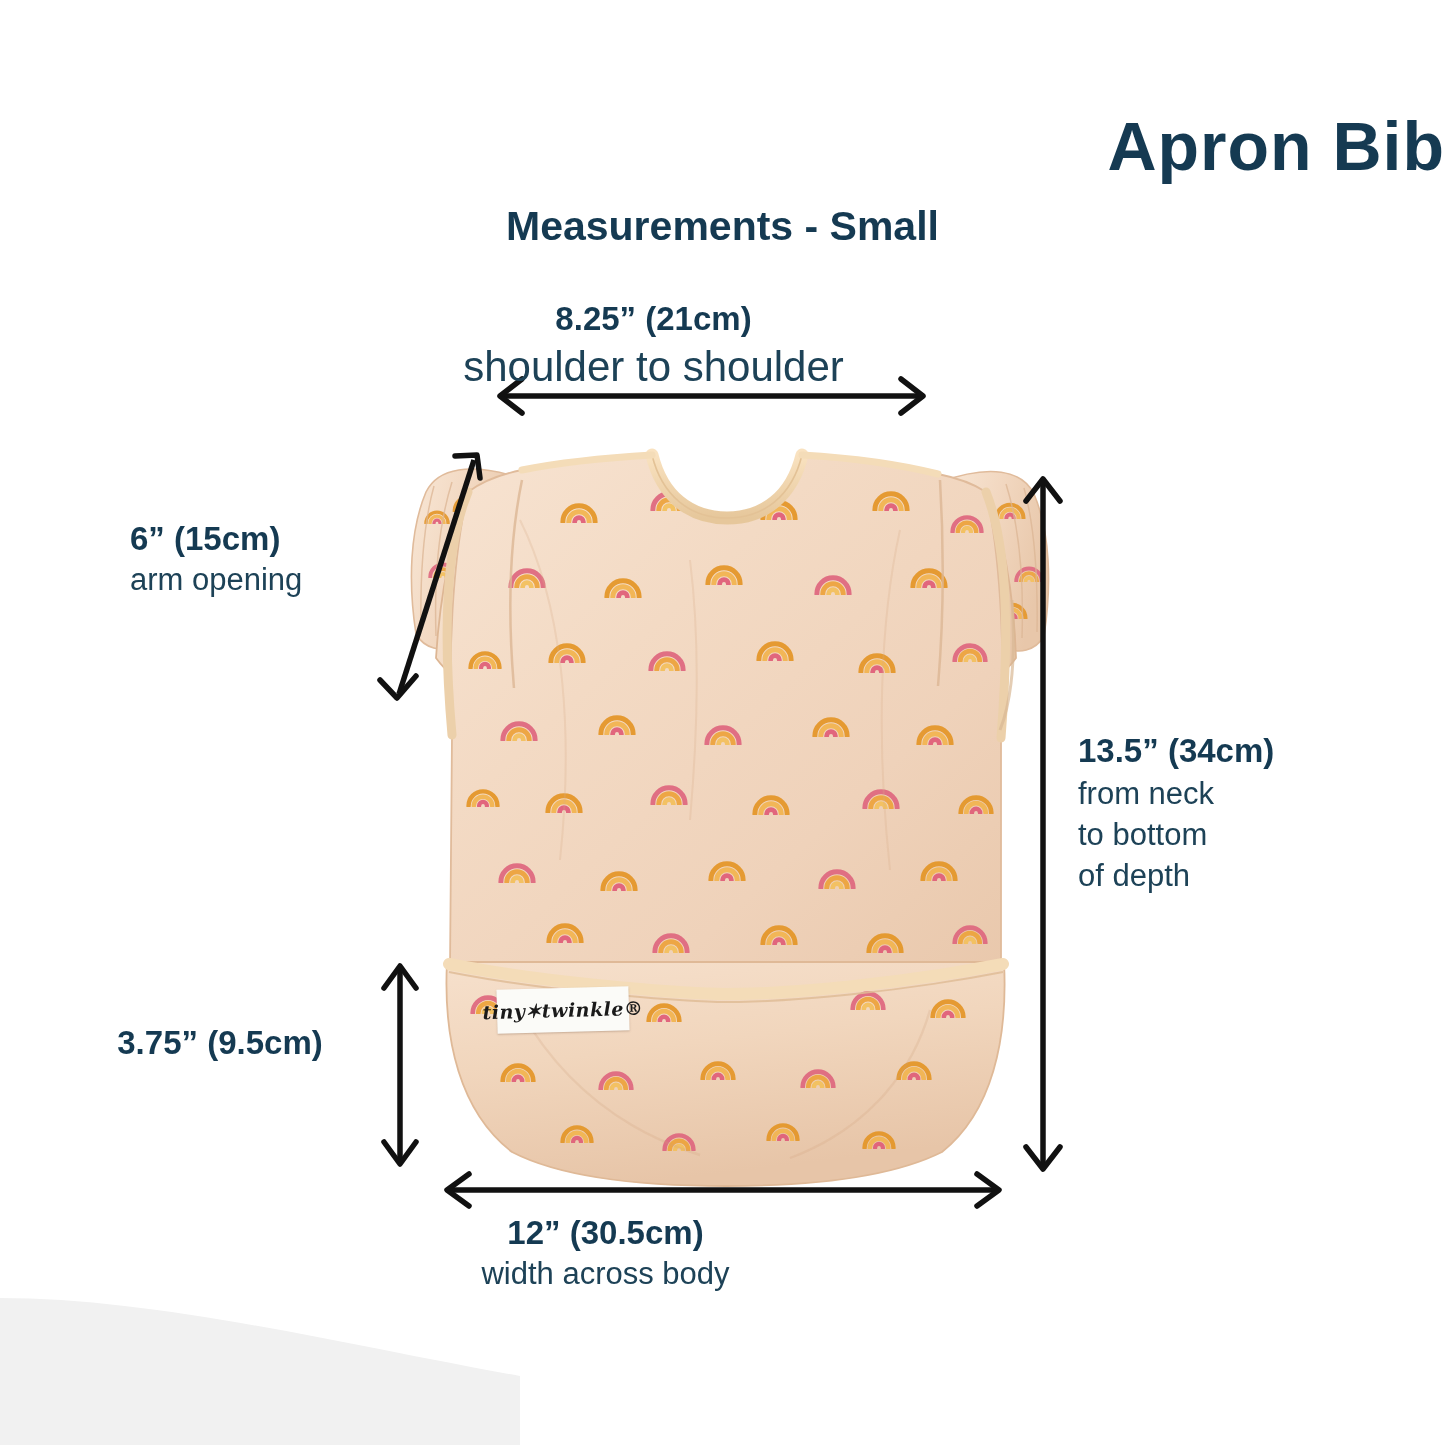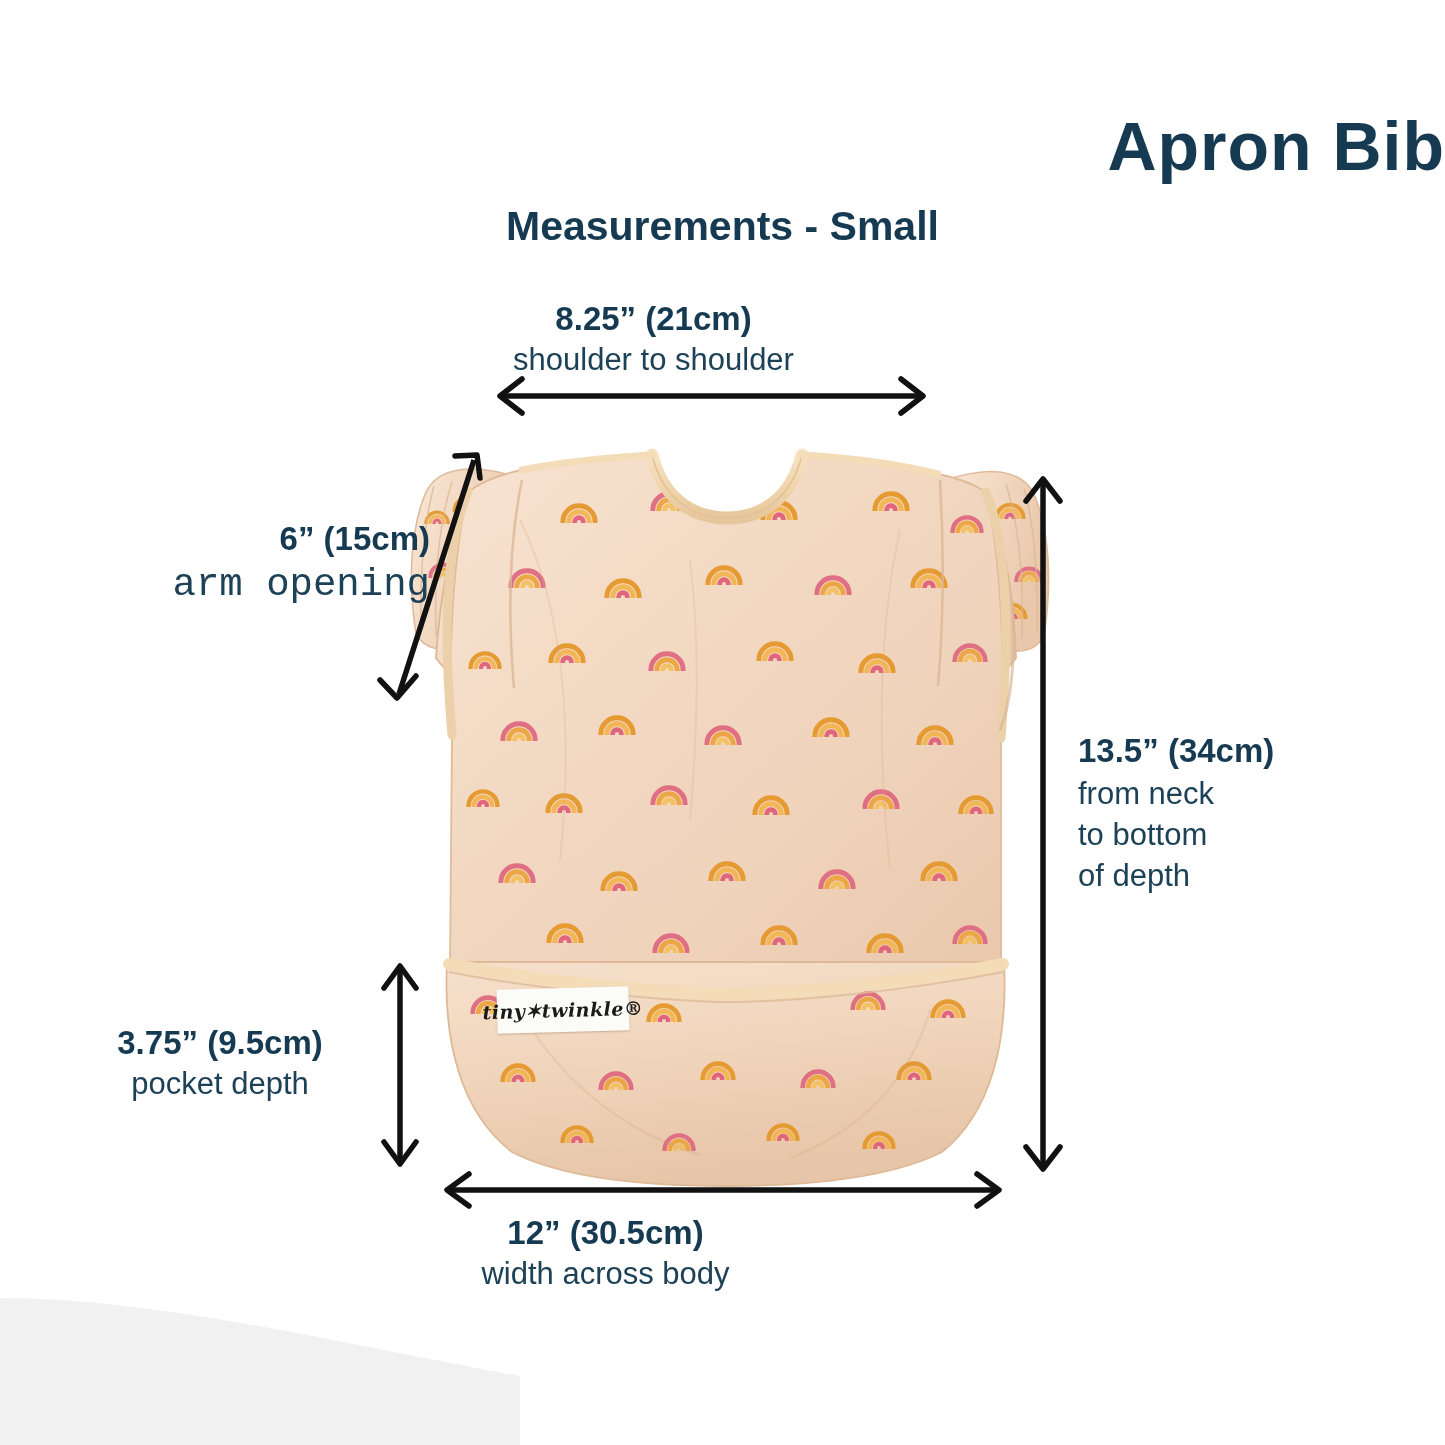--- a/index.html
+++ b/index.html
@@ -30,27 +30,27 @@
   }
 
   
   .m-val{font-weight:700;color:#153a52;}
   .m-desc{font-weight:400;color:#1d4257;}
 
   .lbl-top{
     position:absolute;left:0;top:298px;width:1307px;text-align:center;
   }
   .lbl-top .m-val{display:block;font-size:33px;line-height:1.26;}
-  .lbl-top .m-desc{display:block;font-size:31px;line-height:1.30;}
+  .lbl-top .m-desc{display:block;font-size:42px;line-height:1.30;}
 
   .lbl-arm{
-    position:absolute;left:130px;top:518px;width:300px;text-align:right;
+    position:absolute;left:130px;top:518px;width:300px;text-align:left;
   }
   .lbl-arm .m-val{display:block;font-size:33px;line-height:1.26;}
-  .lbl-arm .m-desc{display:block;font-size:39px;line-height:1.32;font-family:Liberation Mono, monospace;}
+  .lbl-arm .m-desc{display:block;font-size:31px;line-height:1.32;}
 
   .lbl-neck{
     position:absolute;left:1078px;top:730px;width:330px;text-align:left;
   }
   .lbl-neck .m-val{display:block;font-size:33px;line-height:1.30;}
   .lbl-neck .m-desc{display:block;font-size:31px;line-height:1.33;}
 
   .lbl-pocket{
     position:absolute;left:55px;top:1022px;width:330px;text-align:center;
   }
@@ -385,21 +385,20 @@
 
   <div class="lbl-neck">
     <span class="m-val">13.5” (34cm)</span>
     <span class="m-desc">from neck</span>
     <span class="m-desc">to bottom</span>
     <span class="m-desc">of depth</span>
   </div>
 
   <div class="lbl-pocket">
     <span class="m-val">3.75” (9.5cm)</span>
-    <span class="m-desc">pocket depth</span>
   </div>
 
   <div class="lbl-width">
     <span class="m-val">12” (30.5cm)</span>
     <span class="m-desc">width across body</span>
   </div>
 
 </div>
 
 </body></html>

